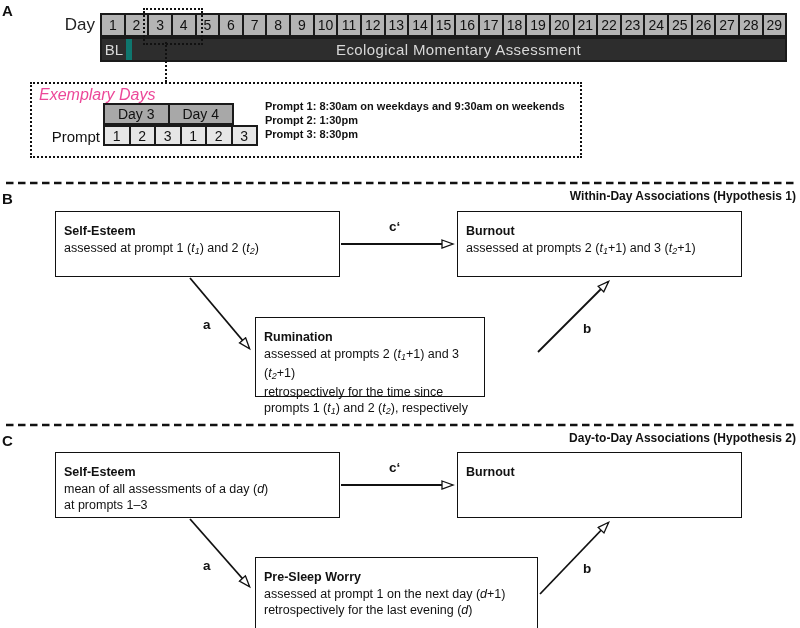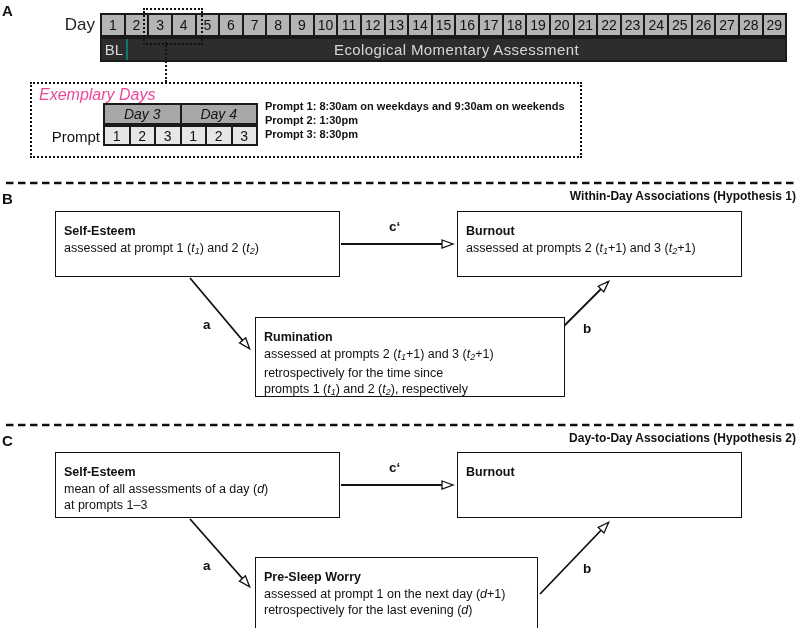--- a/index.html
+++ b/index.html
@@ -9,31 +9,31 @@
   .panel-letter{font-weight:bold;font-size:15px;color:#111;}
   
   .day-label{font-size:17px;color:#222;}
   .day-strip{display:flex;left:100px;top:13px;width:687px;height:24px;}
   .day-cell{flex:1;background:#b4b4b4;border:2px solid #1a1a1a;margin-left:-2px;
             display:flex;align-items:center;justify-content:center;
             font-size:14px;color:#111;}
   .day-cell:first-child{margin-left:0;}
   .dark-row{left:100px;top:37px;width:687px;height:25px;background:#2d2d2d;
             border:2px solid #1a1a1a;box-sizing:border-box;display:flex;}
-  .bl-cell{width:24px;border-right:2px solid #0f766e;display:flex;align-items:center;
+  .bl-cell{width:24px;border-right:6px solid #0f766e;display:flex;align-items:center;
            justify-content:center;color:#d8d8d8;font-size:15px;}
   .ema-cell{flex:1;display:flex;align-items:center;justify-content:center;
             color:#d8d8d8;font-size:15px;letter-spacing:.4px;}
   .dotted-rect{left:143px;top:8px;width:56px;height:33px;border:2px dotted #111;}
   .dotted-vline{left:165px;top:42px;height:40px;width:0;border-left:2px dotted #111;}
   
   .inset{left:30px;top:82px;width:552px;height:76px;border:2px dotted #111;box-sizing:border-box;}
   .inset-title{left:39px;top:86px;font-size:16px;font-style:italic;color:#ec4899;}
   .prompt-word{left:30px;top:128px;width:70px;text-align:right;font-size:15px;color:#111;}
-  .iday-headers{left:103px;top:103px;width:155px;height:22px;display:flex;font-style:italic;}
+  .iday-headers{left:103px;top:103px;width:131px;height:22px;display:flex;}
   .iday-header{flex:1;background:#a8a8a8;border:2px solid #1a1a1a;margin-left:-2px;
                display:flex;align-items:center;justify-content:center;font-size:14px;color:#111;}
   .iday-header:first-child{margin-left:0;}
   .iprompt-cells{left:103px;top:125px;width:155px;height:21px;display:flex;}
   .iprompt-cell{flex:1;background:#e6e6e6;border:2px solid #1a1a1a;margin-left:-2px;
                 display:flex;align-items:center;justify-content:center;font-size:14px;color:#111;}
   .iprompt-cell:first-child{margin-left:0;}
   .notes{left:265px;top:99px;font-size:11px;font-weight:bold;line-height:14px;color:#111;}
   
   .hypo-heading{right:4px;width:400px;text-align:right;font-weight:bold;font-size:12px;color:#111;}
@@ -146,21 +146,21 @@
       </div>
   </div>
 
   <div class="abs mbox" style="left:457px;top:211px;width:285px;height:66px;">
     <div class="title">Burnout</div>
     <div class="body">
         <div><span>assessed at prompts 2 (</span><span class="i">t</span><span class="i sub">1</span><span>+1) and 3 (</span><span class="i">t</span><span class="i sub">2</span><span>+1)</span></div>
       </div>
   </div>
 
-  <div class="abs mbox" style="left:255px;top:317px;width:310px;height:80px;">
+  <div class="abs mbox" style="left:255px;top:317px;width:230px;height:80px;">
     <div class="title">Rumination</div>
     <div class="body">
         <div><span>assessed at prompts 2 (</span><span class="i">t</span><span class="i sub">1</span><span>+1) and 3 (</span><span class="i">t</span><span class="i sub">2</span><span>+1)</span></div>
         <div><span>retrospectively for the time since</span></div>
         <div><span>prompts 1 (</span><span class="i">t</span><span class="i sub">1</span><span>) and 2 (</span><span class="i">t</span><span class="i sub">2</span><span>), respectively</span></div>
       </div>
   </div>
 
   <span class="abs path-label" style="left:203px;top:317px;">a</span>
   <span class="abs path-label" style="left:583px;top:321px;">b</span>

